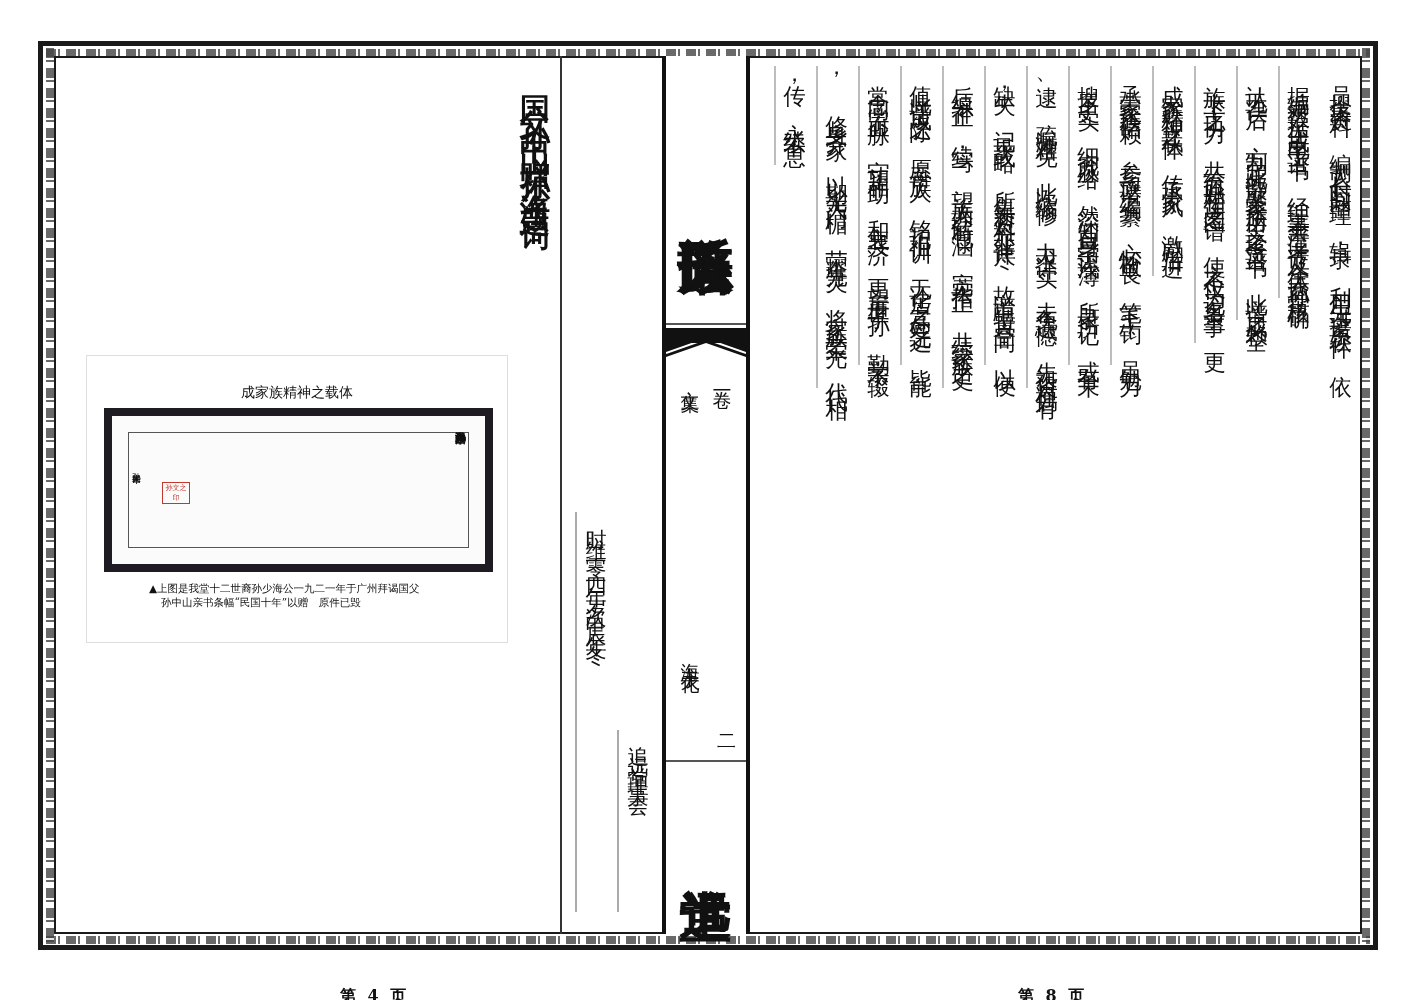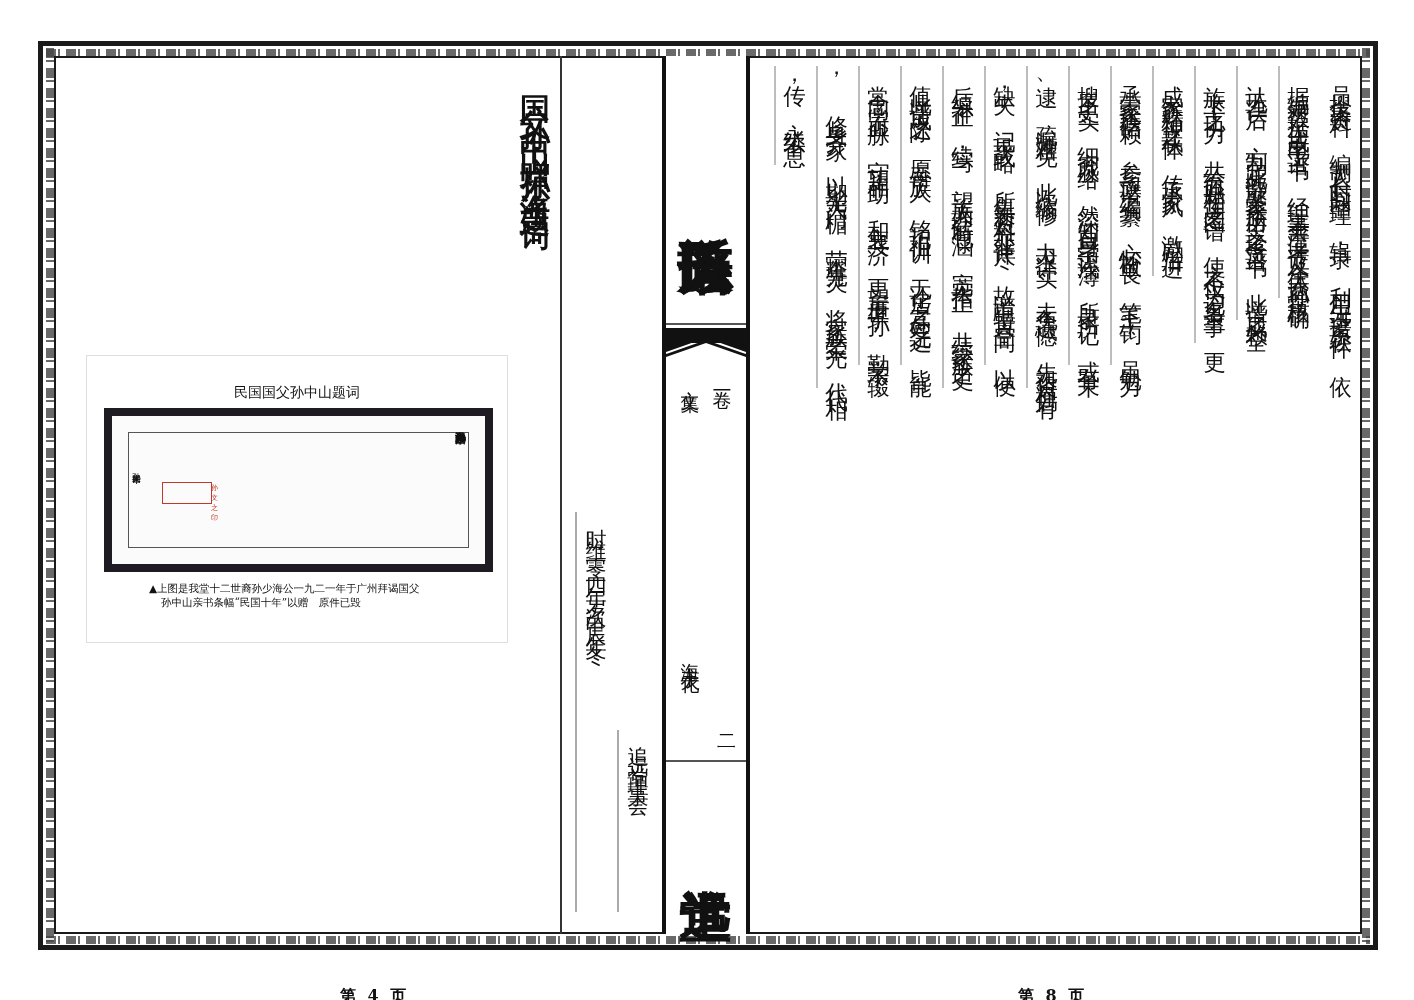--- a/index.html
+++ b/index.html
@@ -67,40 +67,40 @@
                  background: #1e1c22; box-sizing: border-box; padding: 8px; }
   .photo-mat { width: 100%; height: 100%; background: #fbfbfb; position: relative; box-sizing: border-box; }
   .photo-inner { position: absolute; left: 16px; top: 16px; right: 16px; bottom: 16px; border: 1px solid #555; }
   .callig-main { position: absolute; left: 62px; top: 34px; width: 250px; text-align: center;
                  font-family: "DejaVu Serif", serif; font-weight: bold; font-size: 36px;
                  letter-spacing: 22px; direction: rtl; unicode-bidi: bidi-override; color: #111; }
   .callig-dedication { position: absolute; right: 18px; top: 8px; writing-mode: vertical-rl;
                        font-size: 10.5px; font-weight: bold; line-height: 12px; }
   .callig-sign { position: absolute; left: 20px; top: 50px; writing-mode: vertical-rl;
                  font-size: 8.5px; line-height: 10px; }
-  .callig-seal { position: absolute; left: 50px; top: 66px; width: 36px; height: 22px;
+  .callig-seal { position: absolute; left: 50px; top: 66px; width: 28px; height: 22px;
                  border: 1.5px solid #c0392b; color: #c0392b; font-size: 7px; line-height: 10px;
-                 box-sizing: border-box; padding-left: 48px; }
+                 text-align: center; box-sizing: border-box; }
   .photo-caption { position: absolute; left: 62px; top: 225px; font-size: 10.5px; line-height: 14px; white-space: pre; }
 
   .page-num { position: absolute; top: 986px; font-size: 16px; font-weight: bold; letter-spacing: 3px; }
 </style>
 </head>
 <body>
 
 <div class="frame-outer"></div>
 <div class="key-band-h" style="top:49px"></div>
 <div class="key-band-h" style="top:936px"></div>
 <div class="key-band-v" style="left:46px"></div>
 <div class="key-band-v" style="left:1362px"></div>
 <div class="frame-key-mask"></div>
 
 <div>
   <div class="photo">
-    <div class="photo-title">民国国父孙中山题词</div>
+    <div class="photo-title">成家族精神之载体</div>
     <div class="photo-frame">
       <div class="photo-mat">
         <div class="photo-inner"></div>
         <div class="callig-dedication">赠海丰孙少海宗兄</div>
         <div class="callig-sign">孙文 民国十年</div>
         <div class="callig-seal">孙文之印</div>
       </div>
     </div>
     <div class="photo-caption"><span>▲上图是我堂十二世裔孙少海公一九二一年于广州拜谒国父</span>
 <span style="padding-left:12px">孙中山亲书条幅“民国十年”以赠　原件已毁</span></div>

